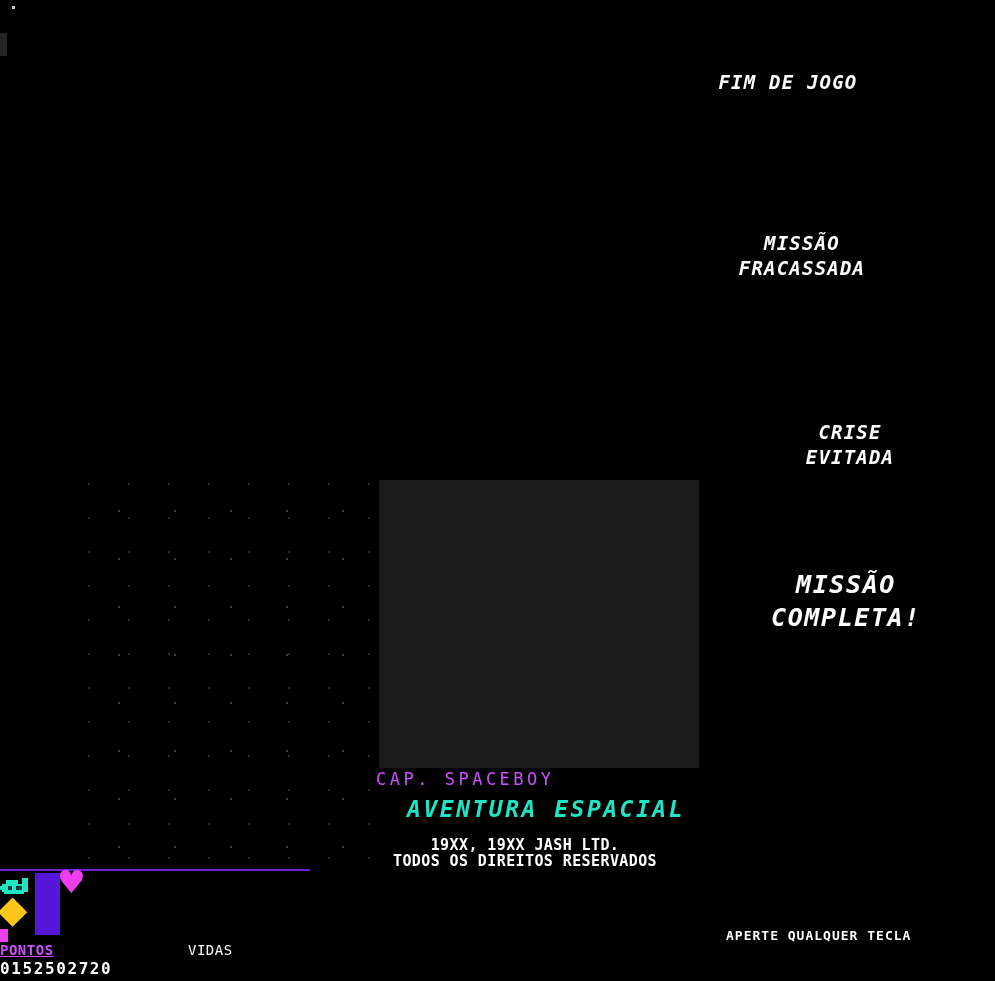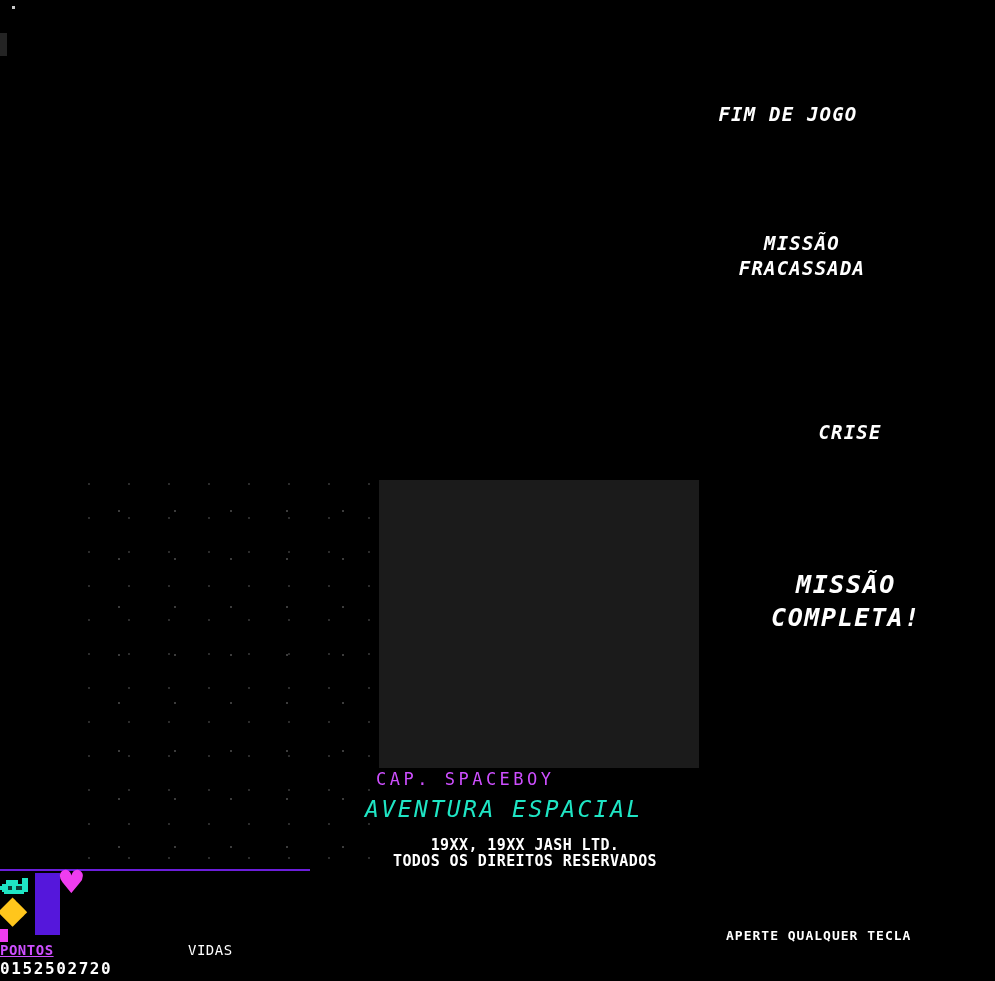--- a/index.html
+++ b/index.html
@@ -13,21 +13,21 @@
   .abs { position:absolute; }
 
   
   .msg {
     position:absolute; color:var(--white,#fff);
     font-weight:bold; font-style:italic;
     text-align:center; line-height:1.3; letter-spacing:1.2px;
     text-transform:uppercase; white-space:nowrap;
   }
   .msg .line { display:block; }
-  .msg-gameover  { left:688px; top:70px;  width:200px; font-size:19px;margin-top:32px; }
+  .msg-gameover  { left:688px; top:70px;  width:200px; font-size:19px; }
   .msg-failed    { left:712px; top:231px; width:180px; font-size:19px; }
   .msg-crisis    { left:770px; top:412px; width:160px; font-size:19px;margin-top:8px; }
   .msg-complete  { left:736px; top:569px; width:220px; font-size:25px; letter-spacing:1.6px; }
 
   
   .panel { left:379px; top:480px; width:320px; height:288px; background:var(--panel,#1b1b1b); }
 
   
   .starfield {
     left:85px; top:483px; width:292px; height:385px;
@@ -38,22 +38,22 @@
     background-position: 6px 4px, 24px 18px;
   }
 
   
   .title {
     left:376px; top:769px; width:300px; text-align:left;
     font-size:17px; font-weight:normal; letter-spacing:3.5px;
     color:var(--magenta,#ce4fff); white-space:nowrap;
   }
   .subtitle {
-    left:365px; top:796px; width:320px; text-align:left;
-    font-size:23px; font-weight:normal; font-style:italic; letter-spacing:2.5px;
+    left:365px; top:796px; width:320px; text-align:right;
+    font-size:23px; font-weight:bold; font-style:italic; letter-spacing:2.5px;
     color:var(--cyan,#1fe5c4); white-space:nowrap;
   }
   .copy {
     left:375px; width:300px; text-align:center; color:var(--white,#fff);
     font-size:15px; font-weight:bold; letter-spacing:0.4px; white-space:nowrap;
   }
   .copy1 { top:836px; }
   .copy2 { top:852px; }
 
   
@@ -86,20 +86,21 @@
 
   <div class="msg msg-gameover">FIM DE JOGO</div>
 
   <div class="msg msg-failed">
     <span class="line">MISSÃO</span>
     <span class="line">FRACASSADA</span>
   </div>
 
   <div class="msg msg-crisis">
     <span class="line">CRISE</span>
+    <span class="line">EVITADA</span>
   </div>
 
   <div class="msg msg-complete">
     <span class="line">MISSÃO</span>
     <span class="line">COMPLETA!</span>
   </div>
 
   <div class="abs starfield"></div>
 
   <div class="abs panel"></div>

